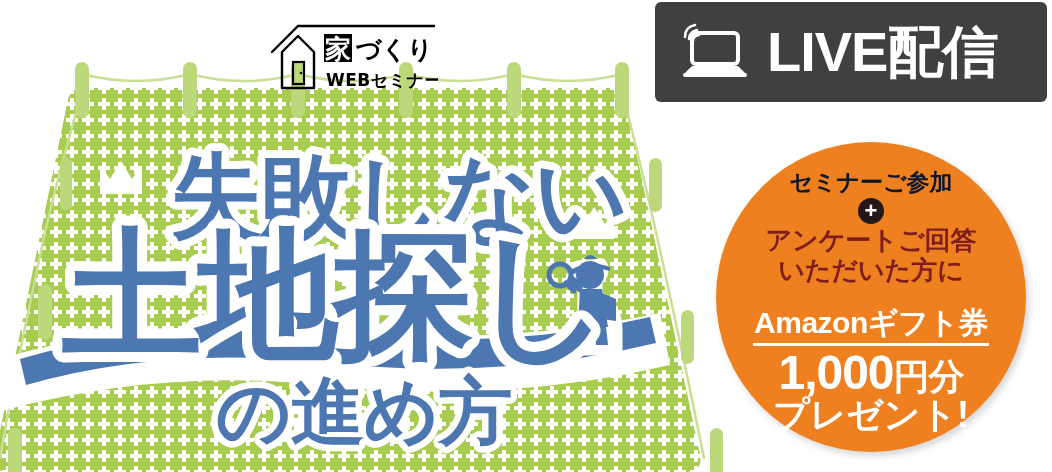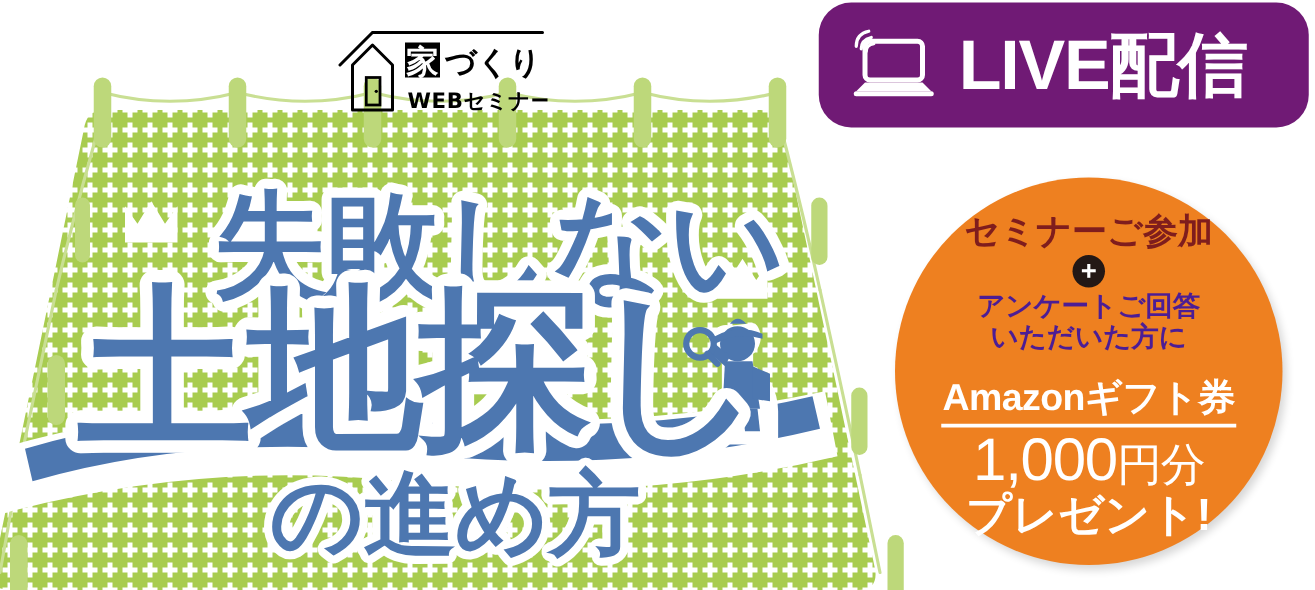--- a/index.html
+++ b/index.html
@@ -59,22 +59,22 @@
   }
   .logo-svg { display:block; width: 170px; height: 80px; }
 
   
   .live-badge {
     position: absolute;
     left: 655px;
     top: 2px;
     width: 392px;
     height: 100px;
-    background: #701a75;
-    border-radius: 26px;
+    background: #404040;
+    border-radius: 6px;
     display: flex;
     align-items: center;
     gap: 14px;
     padding-left: 24px;
     box-sizing: border-box;
   }
   .live-icon { width: 74px; height: 62px; flex: 0 0 auto; }
   .live-icon svg { display:block; width: 74px; height: 62px; }
   .live-text {
     color: #ffffff;
@@ -99,59 +99,59 @@
     color: #ffffff;
     text-align: center;
     display: flex;
     flex-direction: column;
     align-items: center;
     justify-content: flex-start;
     padding-top: 28px;
     box-sizing: border-box;
   }
   .gift-l1 {
-    font-size: 28px;
-    font-weight: bold;
-    color: #7f1d1d;
+    font-size: 23px;
+    font-weight: bold;
+    color: #0f172a;
     letter-spacing: 0px;
     line-height: 1.1;
   }
   .gift-plus {
     width: 26px; height: 26px;
     border-radius: 50%;
     background: #231815;
     color: #ffffff;
     font-size: 22px;
     font-weight: bold;
     line-height: 25px;
     margin: 3px 0 2px 0;
   }
   .gift-l2, .gift-l3 {
-    font-size: 22px;
-    font-weight: bold;
-    color: #4c1d95;
+    font-size: 26px;
+    font-weight: bold;
+    color: #7f1d1d;
     line-height: 1.15;
   }
   .gift-amazon {
     font-size: 30px;
     font-weight: bold;
     color: #ffffff;
     margin-top: 20px;
     line-height: 1.1;
     letter-spacing: -0.5px;
   }
   .gift-rule {
     width: 236px;
     height: 3px;
     background: #ffffff;
     margin: 4px 0 2px 0;
   }
   .gift-amount {
     font-size: 48px;
-    font-weight: normal;
+    font-weight: bold;
     color: #ffffff;
     line-height: 1.05;
     letter-spacing: -1px;
     white-space: nowrap;
   }
   .gift-amount .yen { font-size: 36px; }
   .gift-present {
     font-size: 36px;
     font-weight: bold;
     color: #ffffff;

